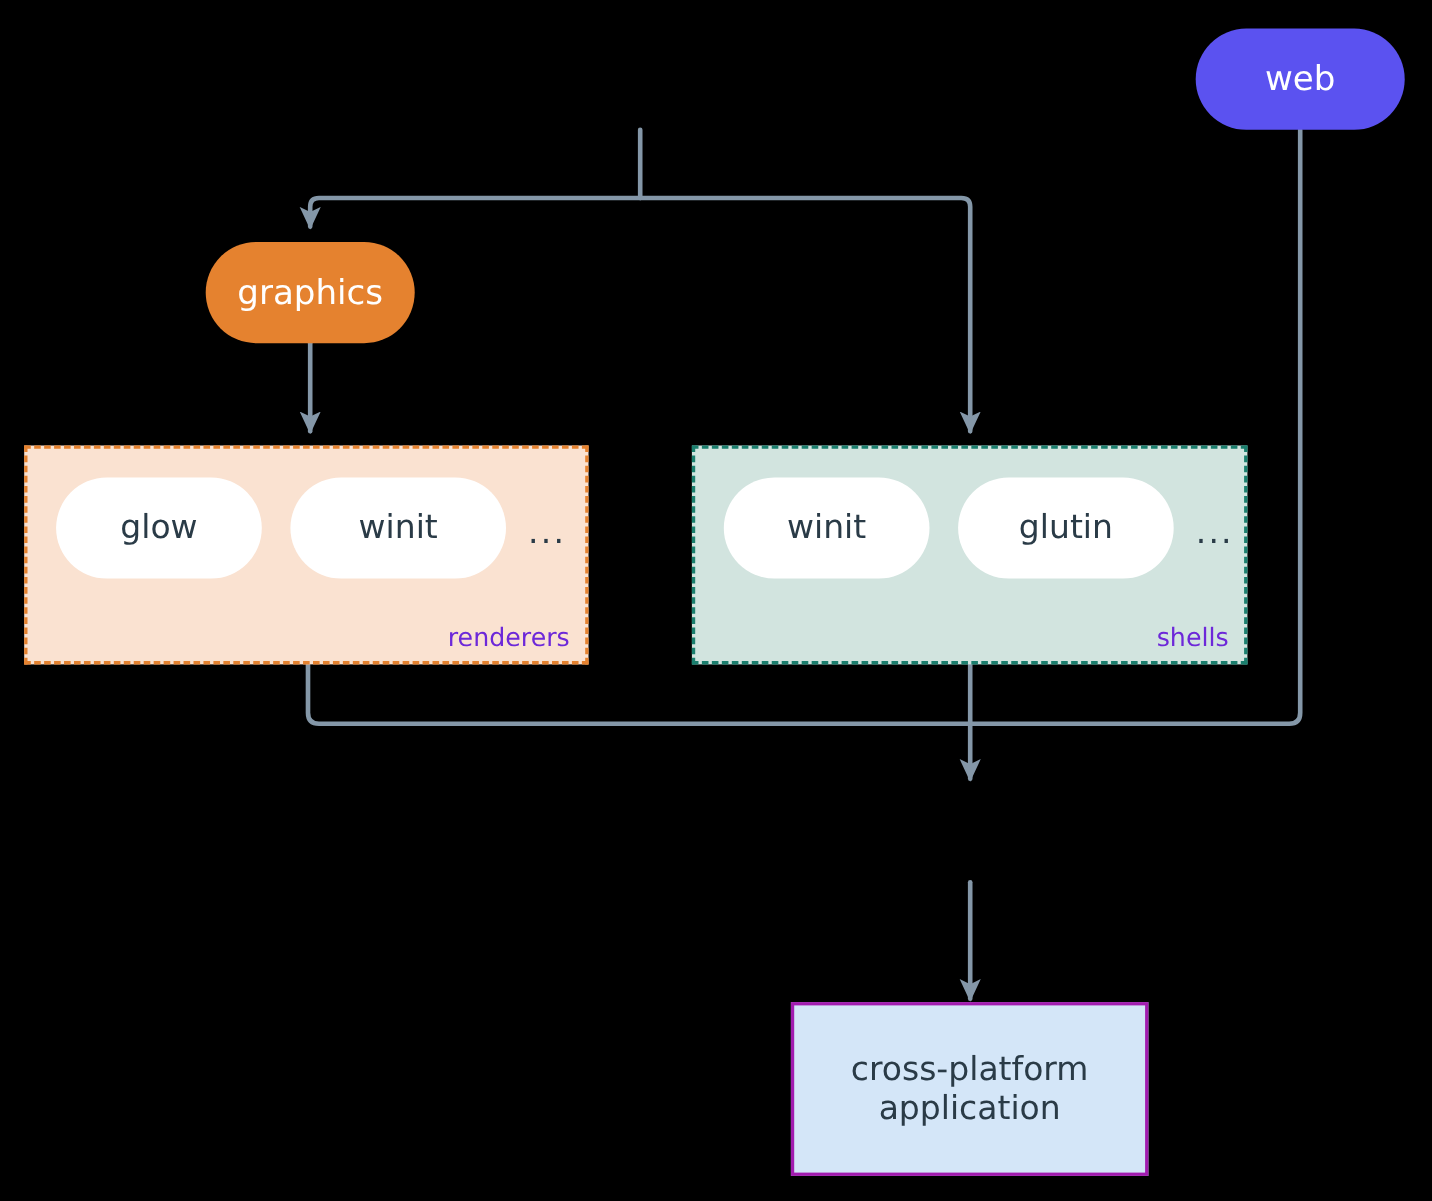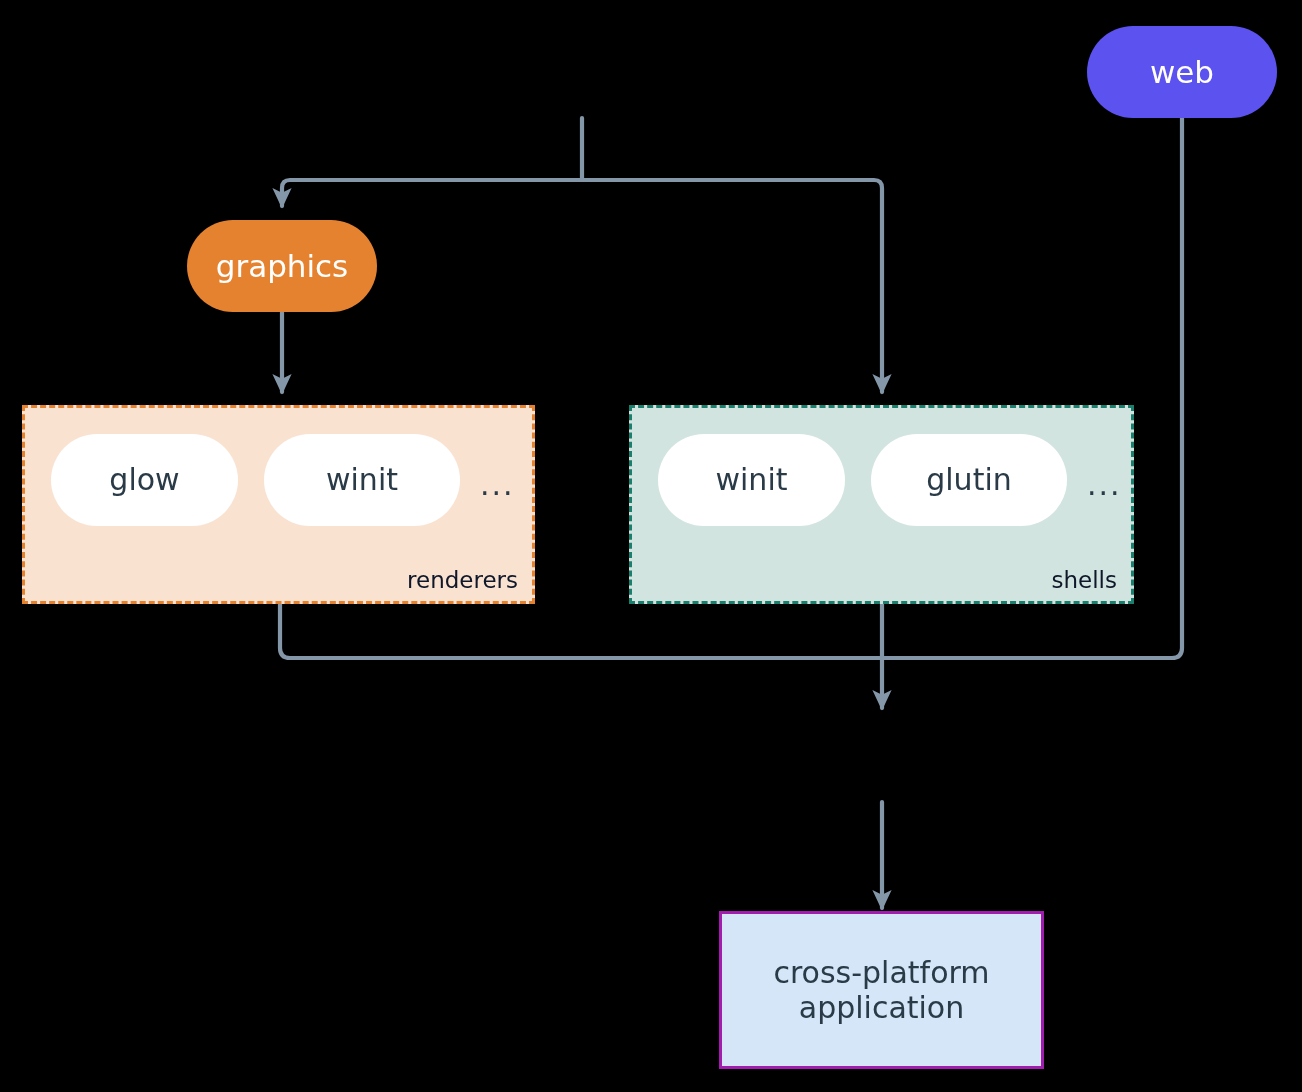--- a/index.html
+++ b/index.html
@@ -73,21 +73,21 @@
   }
   .group-shells {
     background: #D2E4DF;
     border: 3px dashed #1B7F6E;
   }
   .group-label {
     position: absolute;
     right: 14px;
     bottom: 8px;
     font-size: 23px;
-    color: #0f172a;
+    color: #6d28d9;
   }
   .ellipsis {
     position: absolute;
     font-size: 30px;
     color: #2A3B47;
     letter-spacing: 2px;
   }
   
   .rect-app {
     background: #D4E6F8;

